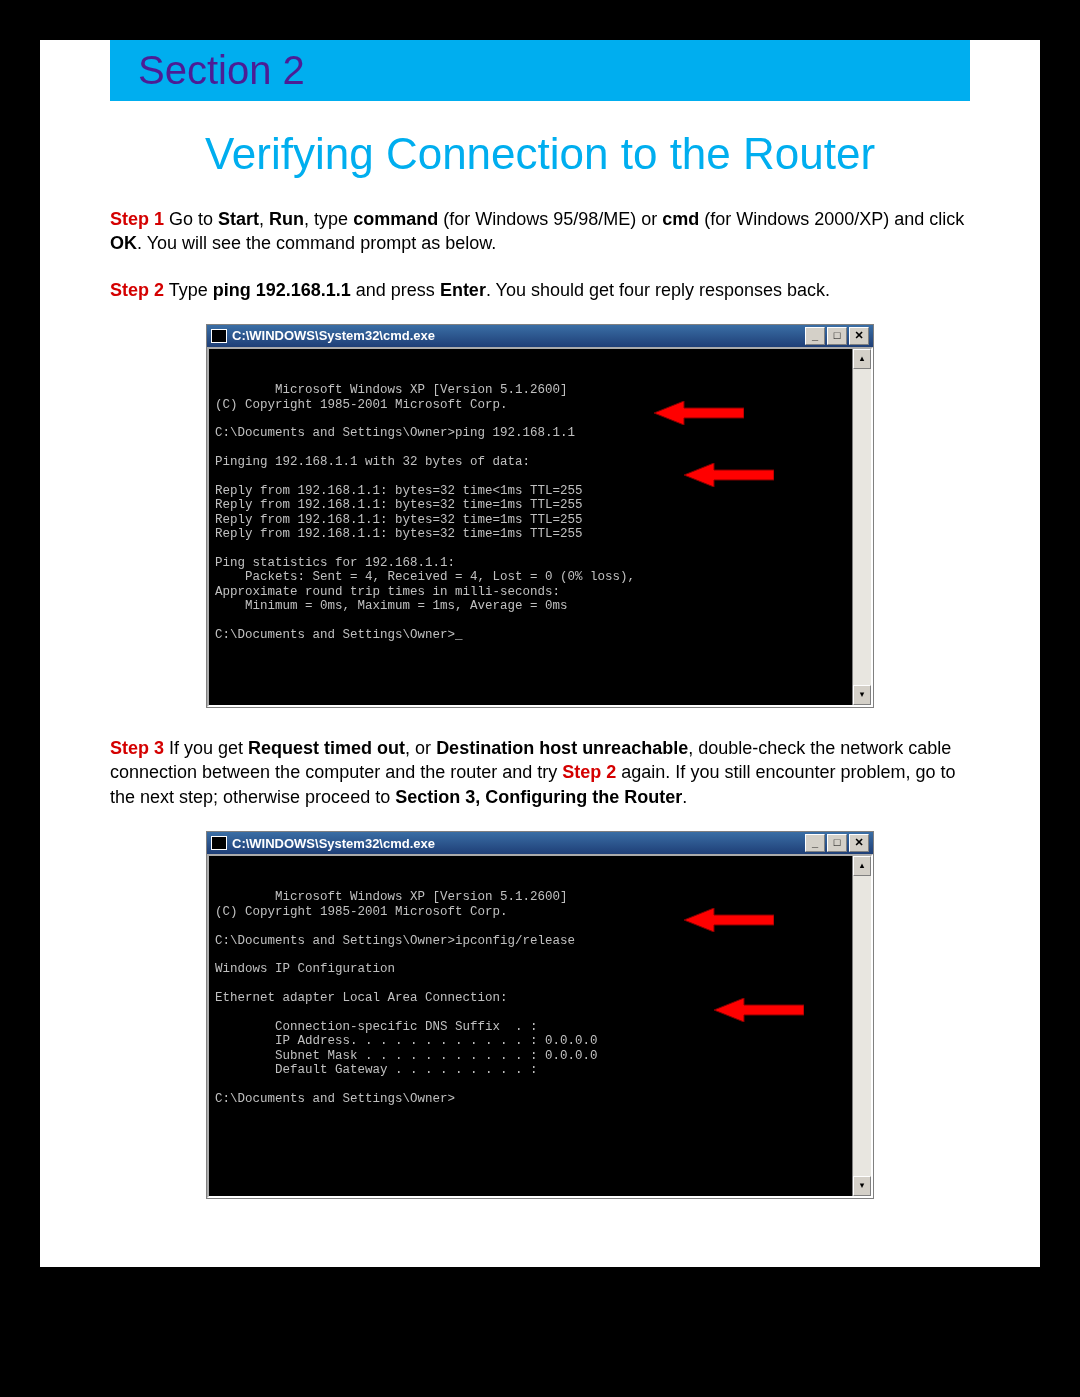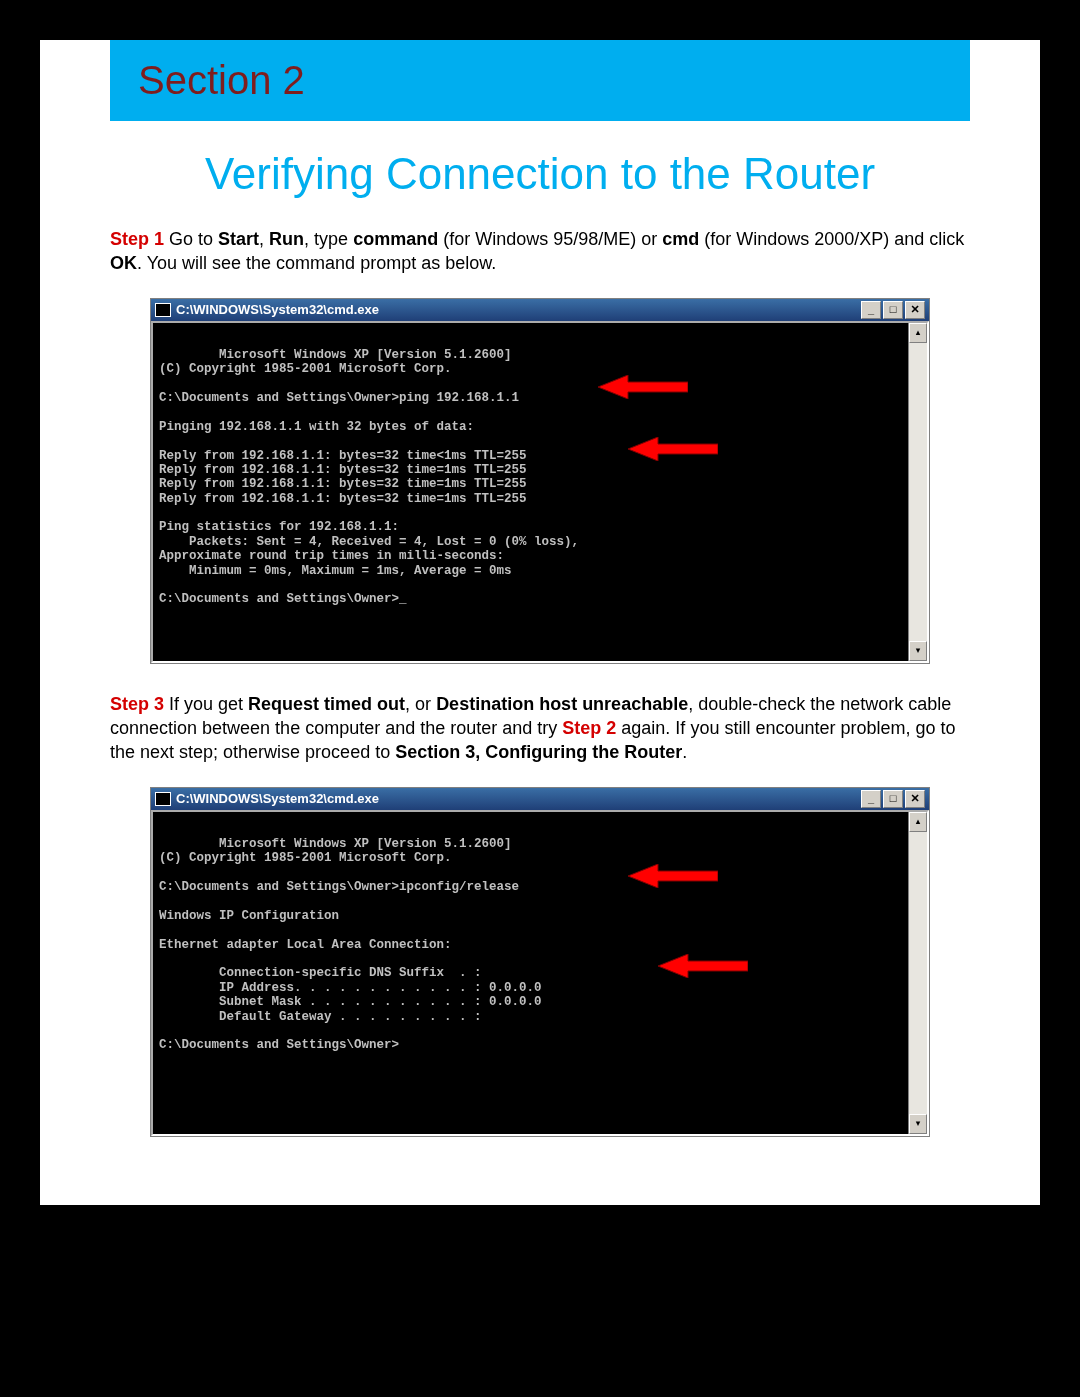--- a/index.html
+++ b/index.html
@@ -11,44 +11,44 @@
   }
   .page {
     width: 1000px;
     margin: 40px auto;
     background: #fff;
     padding: 0 0 40px 0;
     box-sizing: border-box;
   }
   .section-banner {
     background: #00AEEF;
-    color: #7f1d1d;
+    color: #4c1d95;
     font-size: 40px;
     font-weight: 400;
-    padding: 18px 28px;
+    padding: 8px 28px;
     margin: 0 70px 28px 70px;
   }
   .title {
     color: #00AEEF;
     font-size: 44px;
     font-weight: 400;
     text-align: center;
     margin: 0 70px 28px 70px;
   }
   .body-text {
     margin: 0 70px 22px 70px;
     font-size: 18px;
     line-height: 1.35;
   }
   .step-label { color: #d40000; font-weight: bold; }
   .bold { font-weight: bold; }
   .cmd-window {
     border: 1px solid #808080;
     margin: 0 auto 28px auto;
-    width: 780px;
+    width: 668px;
     background: #d4d0c8;
     box-sizing: border-box;
     position: relative;
   }
   .titlebar {
     background: linear-gradient(#3a6ea5, #1f3f77);
     color: #fff;
     display: flex;
     align-items: center;
     padding: 2px 4px;
@@ -83,26 +83,25 @@
     background: #d4d0c8;
     border: 2px inset #fff;
   }
   .console {
     background: #000;
     color: #c0c0c0;
     font-family: "Courier New", monospace;
     font-size: 12.5px;
     line-height: 1.15;
     white-space: pre;
-    padding: 11px 6px;
+    padding: 20px 6px;
     flex: 1;
     min-height: 260px;
     position: relative;
     overflow: hidden;
-    font-weight: bold;
   }
   .scrollbar {
     width: 18px;
     background: #d4d0c8;
     display: flex;
     flex-direction: column;
     border-left: 1px solid #808080;
   }
   .sb-btn {
     height: 18px;
@@ -127,20 +126,23 @@
 <div class="page">
 
   <div class="section-banner">Section 2</div>
 
   <div class="title">Verifying Connection to the Router</div>
 
   <p class="body-text">
     <span class="step-label">Step 1</span><span> Go to </span><span class="bold">Start</span><span>, </span><span class="bold">Run</span><span>, type </span><span class="bold">command</span><span> (for Windows 95/98/ME) or </span><span class="bold">cmd</span><span> (for Windows 2000/XP) and click </span><span class="bold">OK</span><span>. You will see the command prompt as below.</span>
   </p>
 
+  <p class="body-text">
+    <span class="step-label">Step 2</span><span> Type </span><span class="bold">ping 192.168.1.1</span><span> and press </span><span class="bold">Enter</span><span>. You should get four reply responses back.</span>
+  </p>
 
   <div class="cmd-window">
     <div class="titlebar">
       <span class="icon"></span>
       <span class="title-text">C:\WINDOWS\System32\cmd.exe</span>
       <span class="btns">
         <span class="btn">_</span>
         <span class="btn">□</span>
         <span class="btn">✕</span>
       </span>

